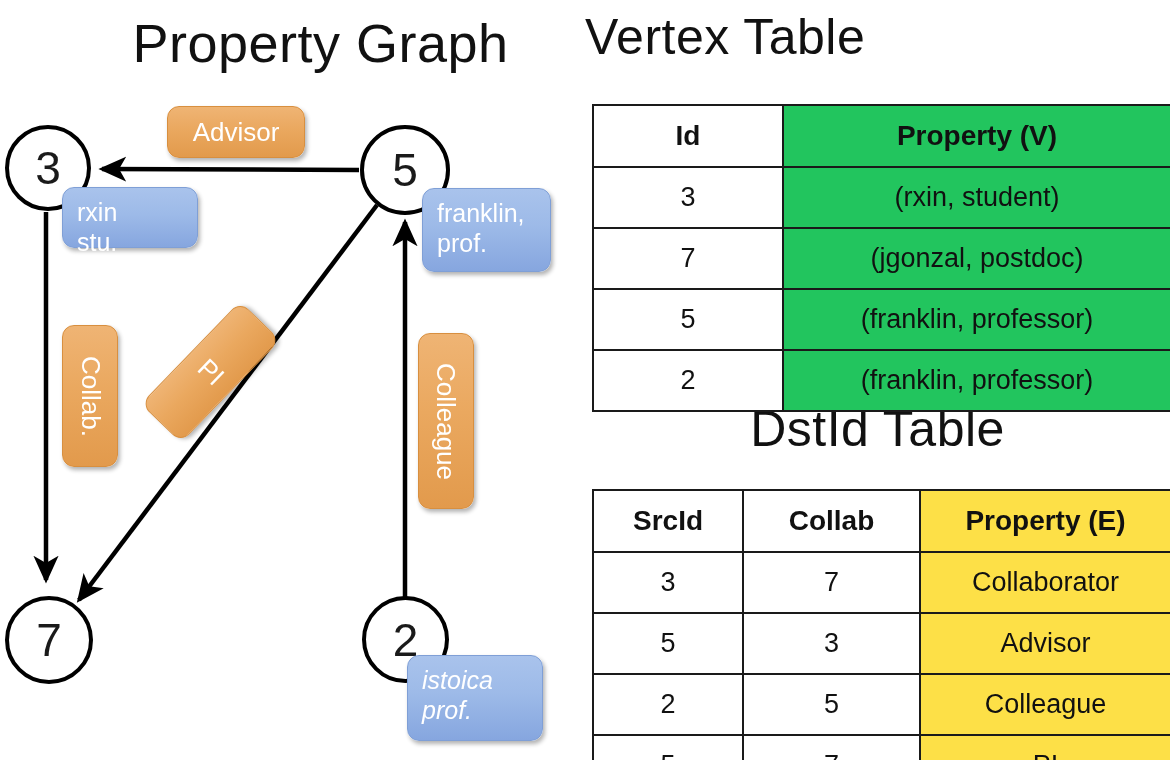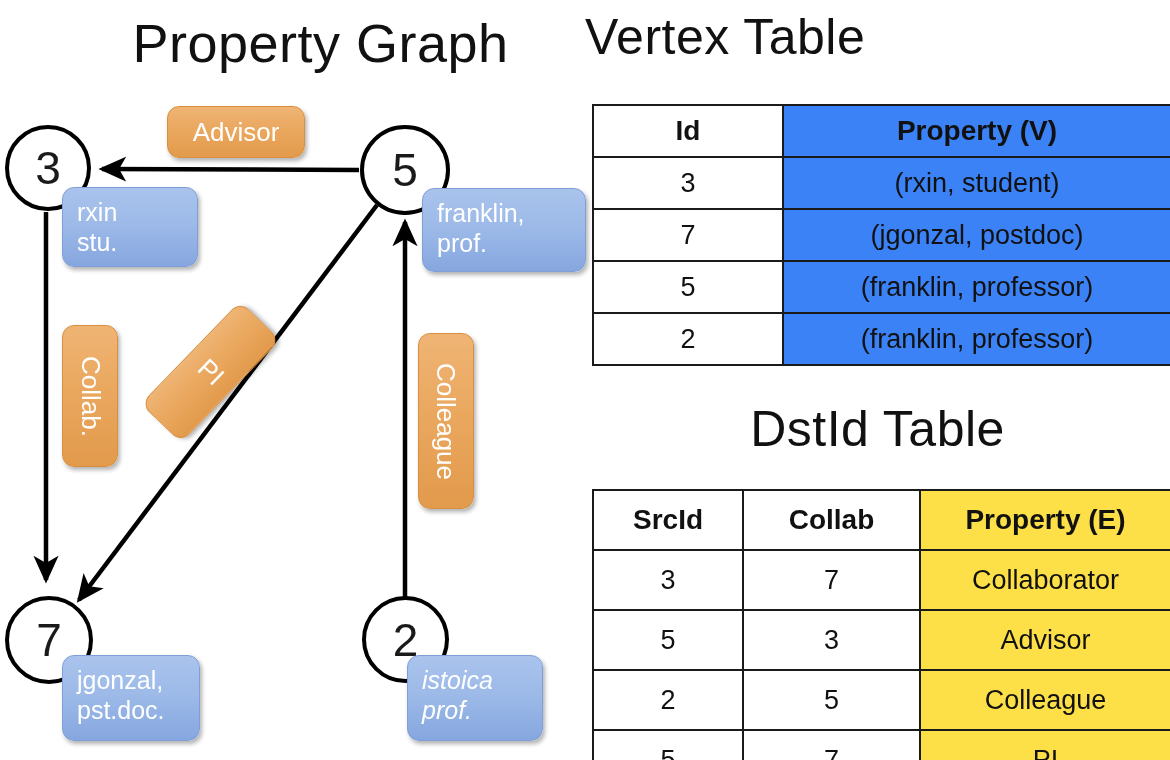--- a/index.html
+++ b/index.html
@@ -135,31 +135,31 @@
     border-collapse: collapse;
     table-layout: fixed;
     font-family: "Liberation Sans", sans-serif;
   }
   .data-table td, .data-table th {
     border: 2px solid #1a1a1a;
     text-align: center;
     font-weight: 300;
     font-size: 27px;
     color: #111111;
-    padding: 0;
+    padding: 14px;
     height: 52px;
     box-sizing: border-box;
     white-space: nowrap;
   }
   .data-table th {
     font-weight: 700;
     font-size: 28px;
   }
   .cell-plain { background: #ffffff; }
-  .cell-blue  { background: #3b82f6; }
+  .cell-blue  { background: #22c55e; }
   .cell-peach { background: #fde047; }
 
   #vertex-table { left: 592px; top: 104px; width: 578px; }
   #vertex-table col.c-id   { width: 190px; }
   #vertex-table col.c-prop { width: 388px; }
 
   #edge-table { left: 592px; top: 489px; width: 578px; }
   #edge-table col.c-src  { width: 150px; }
   #edge-table col.c-dst  { width: 177px; }
   #edge-table col.c-prop { width: 251px; }
@@ -211,34 +211,30 @@
     </div>
 
     <div class="node-circle" style="left:5px; top:596px; width:88px; height:88px;">
       <span>7</span>
     </div>
 
     <div class="node-circle" style="left:362px; top:596px; width:87px; height:87px;">
       <span>2</span>
     </div>
 
-    <div class="vlabel" style="left:62px; top:187px; width:136px; height:80px;">
+    <div class="vlabel" style="left:62px; top:187px; width:136px; height:61px;">
       <span>rxin</span>
       <span>stu.</span>
     </div>
 
-    <div class="vlabel" style="left:422px; top:188px; width:164px; height:84px;">
+    <div class="vlabel" style="left:422px; top:188px; width:129px; height:84px;">
       <span>franklin,</span>
       <span>prof.</span>
     </div>
 
-    <div class="vlabel" style="left:62px; top:655px; width:138px; height:86px;">
-      <span>jgonzal,</span>
-      <span>pst.doc.</span>
-    </div>
 
     <div class="vlabel" style="left:407px; top:655px; width:136px; height:86px;font-style:italic;">
       <span>istoica</span>
       <span>prof.</span>
     </div>
 
     <div class="elabel" style="left:167px; top:106px; width:138px; height:52px;">
       <span>Advisor</span>
     </div>
 

